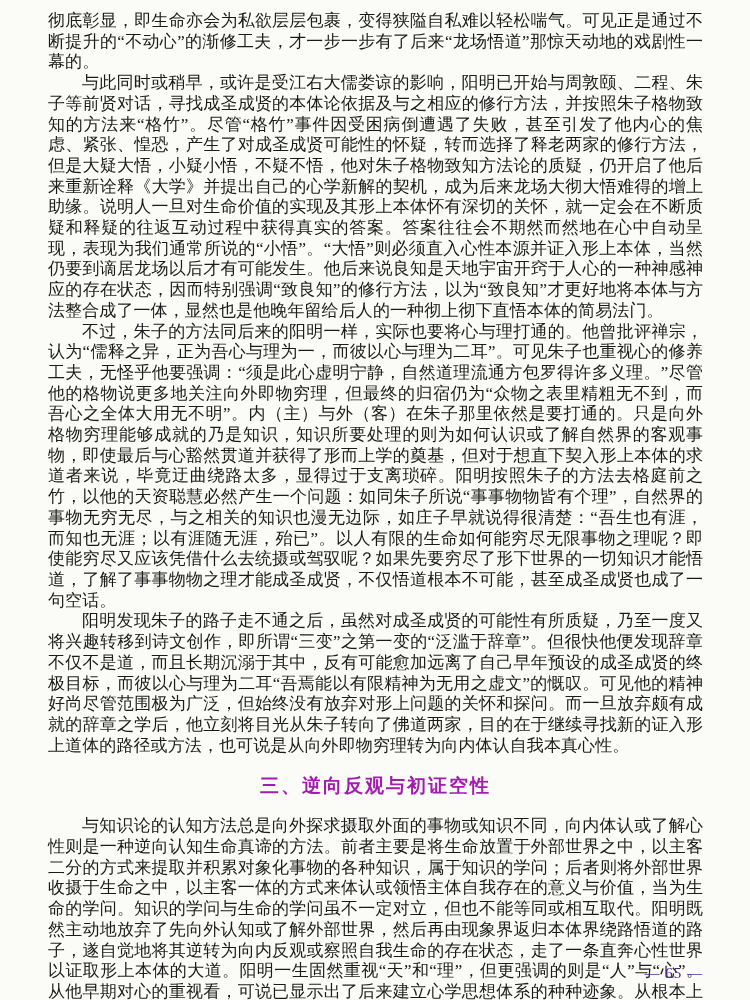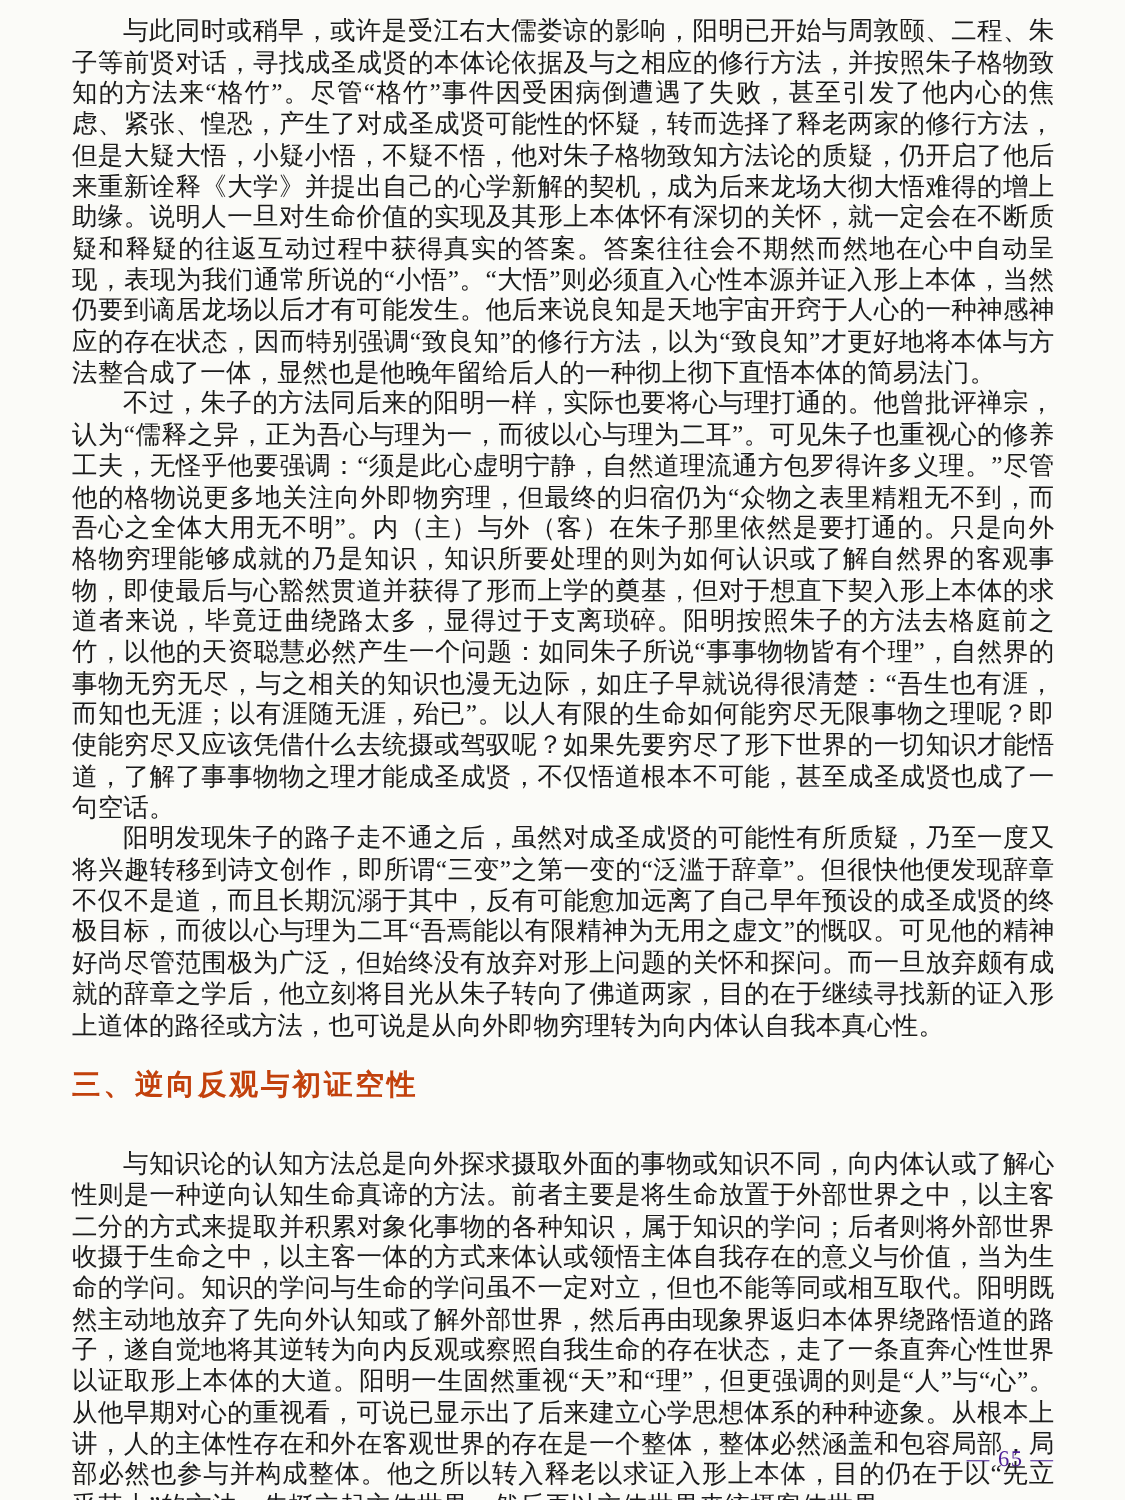--- a/index.html
+++ b/index.html
@@ -30,40 +30,42 @@
     text-indent: 2em;
   }
   .para.continuation {
     text-indent: 0;
   }
   .section-heading {
     font-family: "Liberation Sans", sans-serif;
     font-weight: 700;
     font-size: 19px;
     line-height: 26px;
-    color: #c2410c;
+    color: #a21caf;
+    text-align: center;
     text-indent: 0;
-    margin: 17px 0 29px 0;
+    margin: 17px 0 17px 0;
     letter-spacing: 2px;
   }
   .footer {
     position: absolute;
     right: 47px;
     bottom: 18px;
     font-family: "Liberation Serif", serif;
     font-size: 15px;
     color: #4c1d95;
     letter-spacing: 1px;
   }
 </style>
 </head>
 <body>
 
 <div class="page">
   <div class="text-column">
+    <p class="para continuation">彻底彰显，即生命亦会为私欲层层包裹，变得狭隘自私难以轻松喘气。可见正是通过不断提升的“不动心”的渐修工夫，才一步一步有了后来“龙场悟道”那惊天动地的戏剧性一幕的。</p>
     <p class="para">与此同时或稍早，或许是受江右大儒娄谅的影响，阳明已开始与周敦颐、二程、朱子等前贤对话，寻找成圣成贤的本体论依据及与之相应的修行方法，并按照朱子格物致知的方法来“格竹”。尽管“格竹”事件因受困病倒遭遇了失败，甚至引发了他内心的焦虑、紧张、惶恐，产生了对成圣成贤可能性的怀疑，转而选择了释老两家的修行方法，但是大疑大悟，小疑小悟，不疑不悟，他对朱子格物致知方法论的质疑，仍开启了他后来重新诠释《大学》并提出自己的心学新解的契机，成为后来龙场大彻大悟难得的增上助缘。说明人一旦对生命价值的实现及其形上本体怀有深切的关怀，就一定会在不断质疑和释疑的往返互动过程中获得真实的答案。答案往往会不期然而然地在心中自动呈现，表现为我们通常所说的“小悟”。“大悟”则必须直入心性本源并证入形上本体，当然仍要到谪居龙场以后才有可能发生。他后来说良知是天地宇宙开窍于人心的一种神感神应的存在状态，因而特别强调“致良知”的修行方法，以为“致良知”才更好地将本体与方法整合成了一体，显然也是他晚年留给后人的一种彻上彻下直悟本体的简易法门。</p>
     <p class="para">不过，朱子的方法同后来的阳明一样，实际也要将心与理打通的。他曾批评禅宗，认为“儒释之异，正为吾心与理为一，而彼以心与理为二耳”。可见朱子也重视心的修养工夫，无怪乎他要强调：“须是此心虚明宁静，自然道理流通方包罗得许多义理。”尽管他的格物说更多地关注向外即物穷理，但最终的归宿仍为“众物之表里精粗无不到，而吾心之全体大用无不明”。内（主）与外（客）在朱子那里依然是要打通的。只是向外格物穷理能够成就的乃是知识，知识所要处理的则为如何认识或了解自然界的客观事物，即使最后与心豁然贯道并获得了形而上学的奠基，但对于想直下契入形上本体的求道者来说，毕竟迂曲绕路太多，显得过于支离琐碎。阳明按照朱子的方法去格庭前之竹，以他的天资聪慧必然产生一个问题：如同朱子所说“事事物物皆有个理”，自然界的事物无穷无尽，与之相关的知识也漫无边际，如庄子早就说得很清楚：“吾生也有涯，而知也无涯；以有涯随无涯，殆已”。以人有限的生命如何能穷尽无限事物之理呢？即使能穷尽又应该凭借什么去统摄或驾驭呢？如果先要穷尽了形下世界的一切知识才能悟道，了解了事事物物之理才能成圣成贤，不仅悟道根本不可能，甚至成圣成贤也成了一句空话。</p>
     <p class="para">阳明发现朱子的路子走不通之后，虽然对成圣成贤的可能性有所质疑，乃至一度又将兴趣转移到诗文创作，即所谓“三变”之第一变的“泛滥于辞章”。但很快他便发现辞章不仅不是道，而且长期沉溺于其中，反有可能愈加远离了自己早年预设的成圣成贤的终极目标，而彼以心与理为二耳“吾焉能以有限精神为无用之虚文”的慨叹。可见他的精神好尚尽管范围极为广泛，但始终没有放弃对形上问题的关怀和探问。而一旦放弃颇有成就的辞章之学后，他立刻将目光从朱子转向了佛道两家，目的在于继续寻找新的证入形上道体的路径或方法，也可说是从向外即物穷理转为向内体认自我本真心性。</p>
     <h2 class="section-heading">三、逆向反观与初证空性</h2>
     <p class="para">与知识论的认知方法总是向外探求摄取外面的事物或知识不同，向内体认或了解心性则是一种逆向认知生命真谛的方法。前者主要是将生命放置于外部世界之中，以主客二分的方式来提取并积累对象化事物的各种知识，属于知识的学问；后者则将外部世界收摄于生命之中，以主客一体的方式来体认或领悟主体自我存在的意义与价值，当为生命的学问。知识的学问与生命的学问虽不一定对立，但也不能等同或相互取代。阳明既然主动地放弃了先向外认知或了解外部世界，然后再由现象界返归本体界绕路悟道的路子，遂自觉地将其逆转为向内反观或察照自我生命的存在状态，走了一条直奔心性世界以证取形上本体的大道。阳明一生固然重视“天”和“理”，但更强调的则是“人”与“心”。从他早期对心的重视看，可说已显示出了后来建立心学思想体系的种种迹象。从根本上讲，人的主体性存在和外在客观世界的存在是一个整体，整体必然涵盖和包容局部，局部必然也参与并构成整体。他之所以转入释老以求证入形上本体，目的仍在于以“先立乎其大”的方法，先挺立起主体世界，然后再以主体世界来统摄客体世界。</p>
 
   </div>
   <div class="footer">— 65 —</div>
 </div>
 

